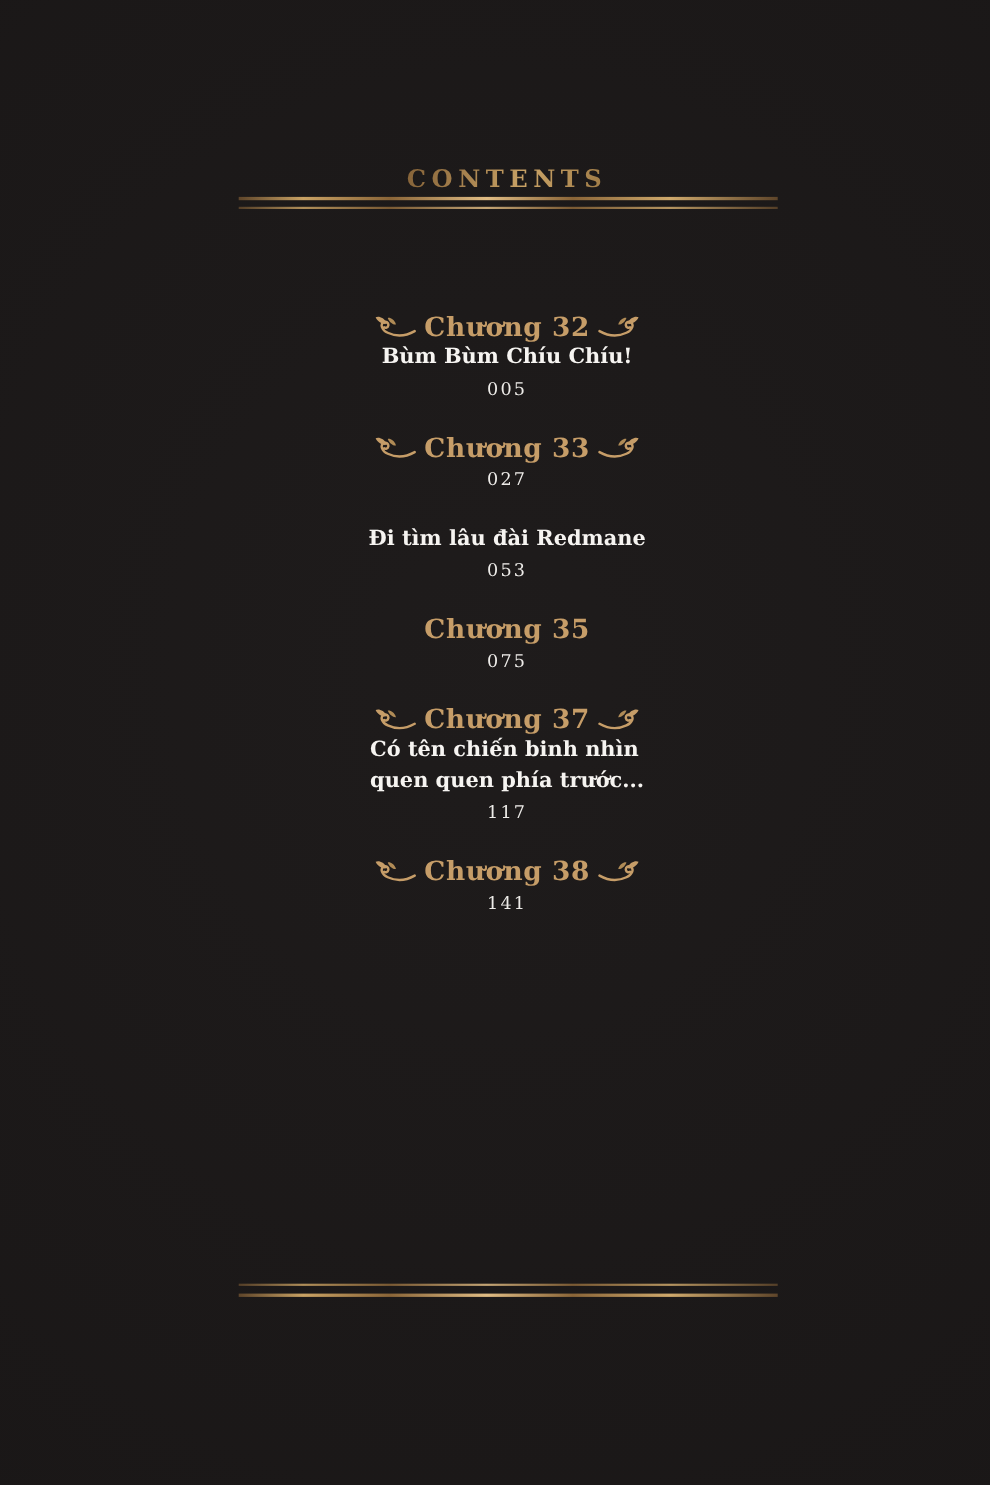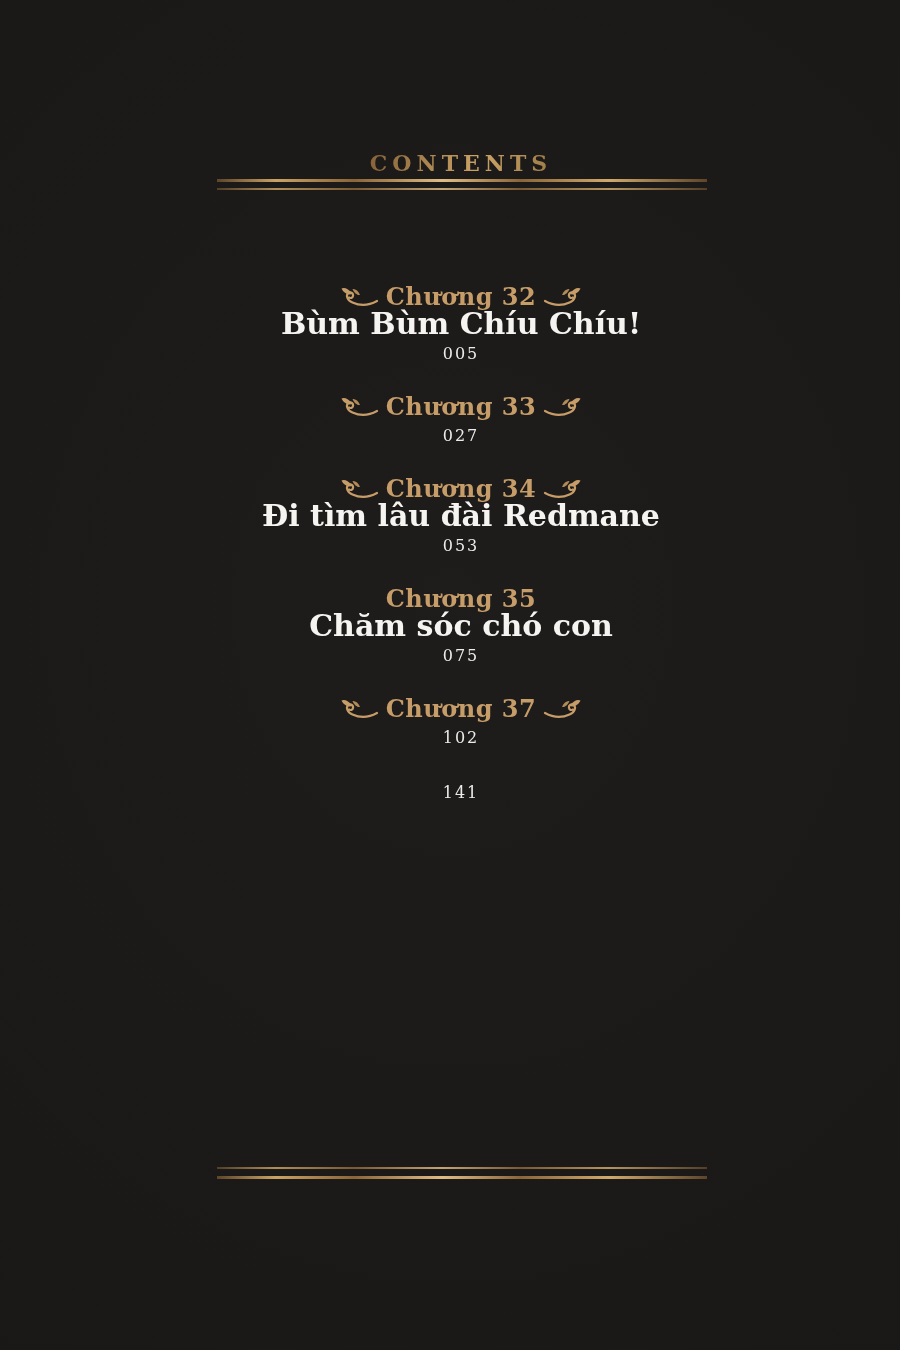--- a/index.html
+++ b/index.html
@@ -73,21 +73,21 @@
     font-weight: bold;
     color: #c69d68;
     letter-spacing: 0.5px;
   }
 
   .flourish { display: inline-flex; }
   .flourish svg { display: block; }
   .flourish.right { transform: scaleX(-1); }
 
   .chapter-title {
-    font-size: 30px;
+    font-size: 19px;
     font-weight: bold;
     line-height: 28px;
     color: #f6f4f1;
     white-space: pre-line;
   }
 
   .chapter-page {
     font-size: 16px;
     line-height: 29px;
     margin-top: 1px;
@@ -146,65 +146,66 @@
       <span class="flourish right">
           <svg width="40" height="22" viewBox="0 0 40 22">
             <use href="#vine"></use>
           </svg>
         </span>
     </div>
     <div class="chapter-page">027</div>
   </div>
 
   <div class="chapter">
-    <div class="chapter-label-row">
-      <span class="flourish left">
-          <svg width="40" height="22" viewBox="0 0 40 22">
-            <use href="#vine"></use>
-          </svg>
-        </span>
-      <span class="chapter-label">Chương 34</span>
-      <span class="flourish right">
-          <svg width="40" height="22" viewBox="0 0 40 22">
-            <use href="#vine"></use>
-          </svg>
-        </span>
-    </div>
     <div class="chapter-title">Đi tìm lâu đài Redmane</div>
     <div class="chapter-page">053</div>
   </div>
 
   <div class="chapter no-flourish">
     <div class="chapter-label-row">
 
       <span class="chapter-label">Chương 35</span>
 
     </div>
-    <div class="chapter-title">Chăm sóc chó con</div>
     <div class="chapter-page">075</div>
   </div>
 
 
   <div class="chapter">
     <div class="chapter-label-row">
       <span class="flourish left">
           <svg width="40" height="22" viewBox="0 0 40 22">
             <use href="#vine"></use>
           </svg>
         </span>
       <span class="chapter-label">Chương 37</span>
       <span class="flourish right">
           <svg width="40" height="22" viewBox="0 0 40 22">
             <use href="#vine"></use>
           </svg>
         </span>
     </div>
-    <div class="chapter-page">102</div>
-  </div>
-
-  <div class="chapter">
+    <div class="chapter-title">Có tên chiến binh nhìn
+quen quen phía trước...</div>
+    <div class="chapter-page">117</div>
+  </div>
+
+  <div class="chapter">
+    <div class="chapter-label-row">
+      <span class="flourish left">
+          <svg width="40" height="22" viewBox="0 0 40 22">
+            <use href="#vine"></use>
+          </svg>
+        </span>
+      <span class="chapter-label">Chương 38</span>
+      <span class="flourish right">
+          <svg width="40" height="22" viewBox="0 0 40 22">
+            <use href="#vine"></use>
+          </svg>
+        </span>
+    </div>
     <div class="chapter-page">141</div>
   </div>
 
 </div>
 
 <div class="gold-rule thin" style="top:1167px"></div>
 <div class="gold-rule" style="top:1176px"></div>
 
 </body></html>

